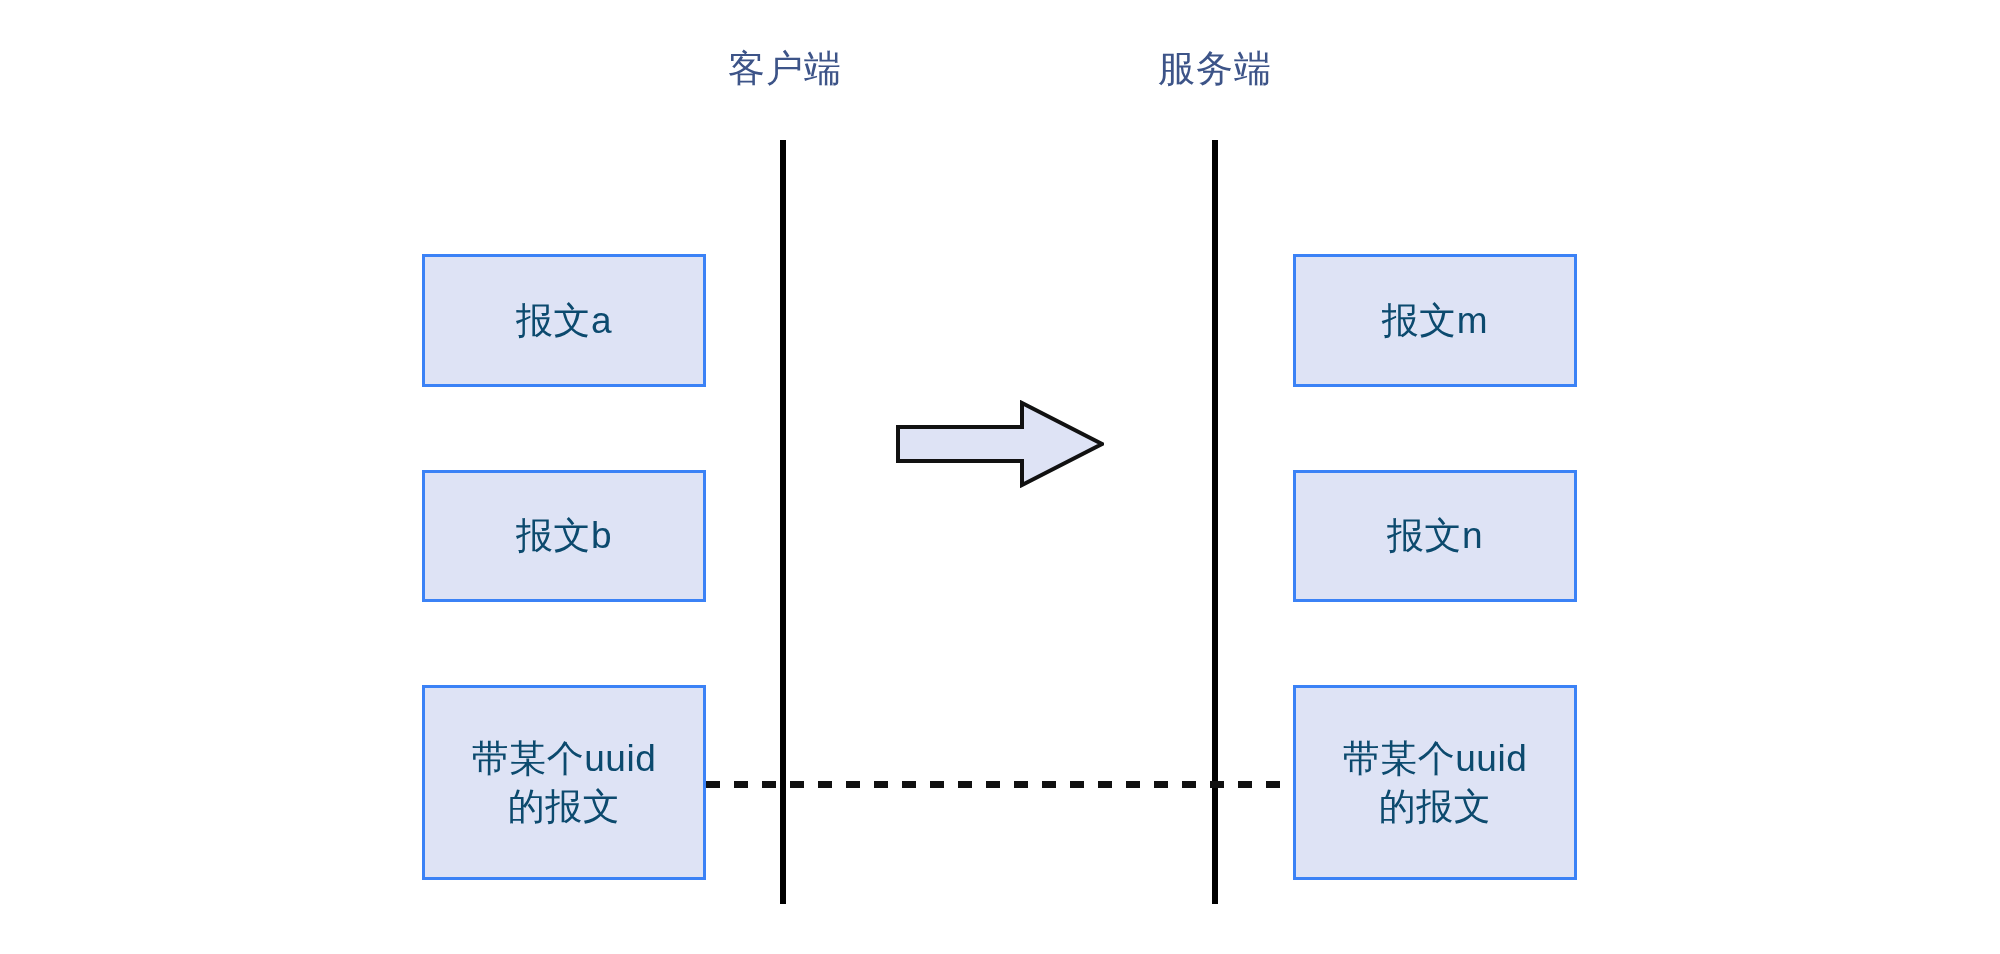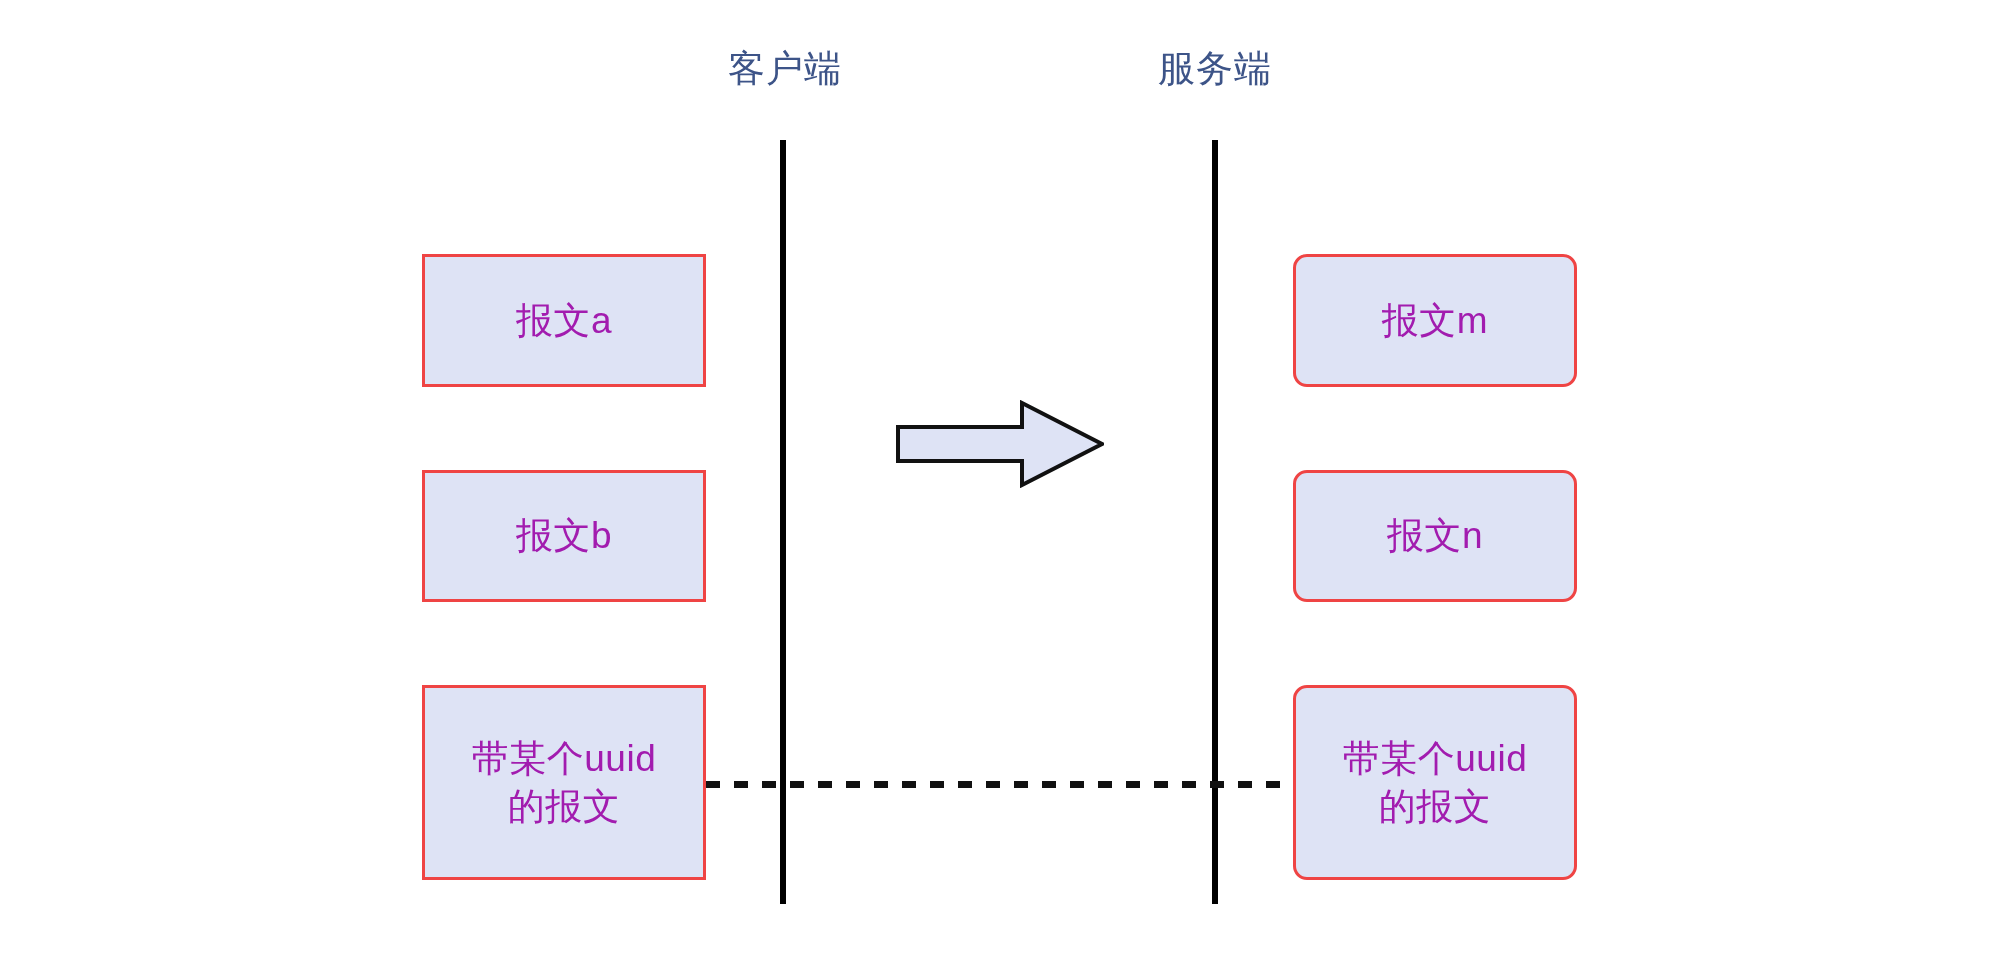--- a/index.html
+++ b/index.html
@@ -41,33 +41,33 @@
     height: 764px;
   }
   #lifeline-client { left: 780px; }
   #lifeline-server { left: 1212px; }
 
   
   .msg-box {
     position: absolute;
     box-sizing: border-box;
     background: #dee3f5;
-    border: 3px solid #ef4444;
-    color: #a21caf;
+    border: 3px solid #3b82f6;
+    color: #0c4a6e;
     font-size: 37px;
     line-height: 1.28;
     display: flex;
     align-items: center;
     justify-content: center;
     text-align: center;
     letter-spacing: 0.5px;
     white-space: pre-line;
   }
   .col-left  { left: 422px;  width: 284px; }
-  .col-right { left: 1293px; width: 284px; border-radius: 14px; }
+  .col-right { left: 1293px; width: 284px; }
   .row-1 { top: 242px; height: 133px; }
   .row-2 { top: 458px; height: 132px; }
   .row-3 { top: 673px; height: 195px; }
 
   
   #flow-arrow {
     position: absolute;
     left: 896px;
     top: 388px;
     width: 208px;

